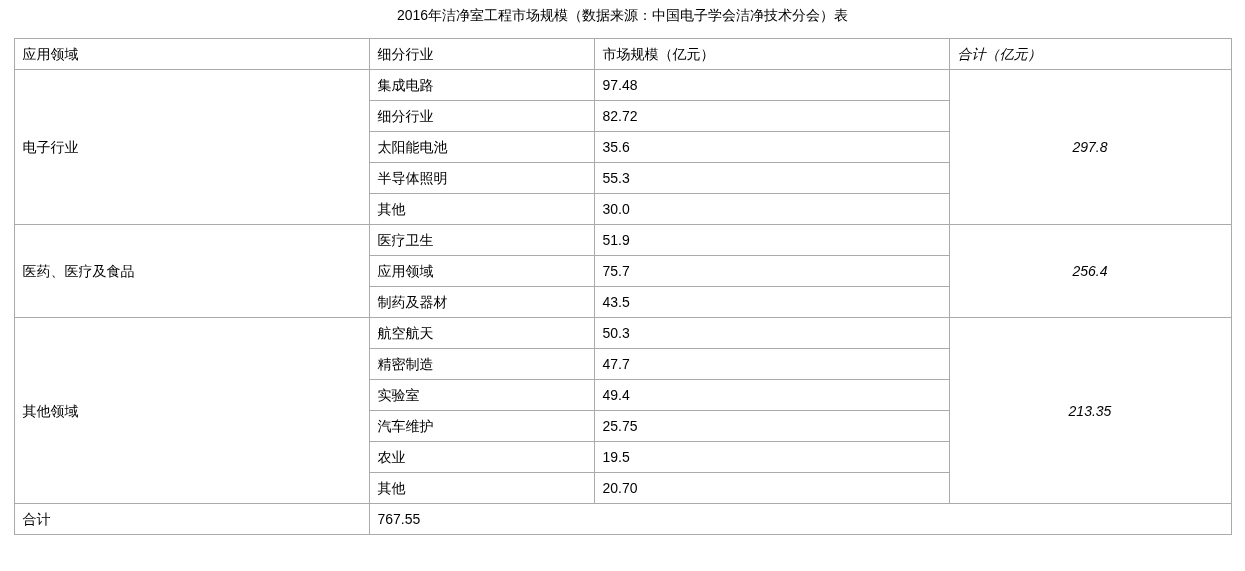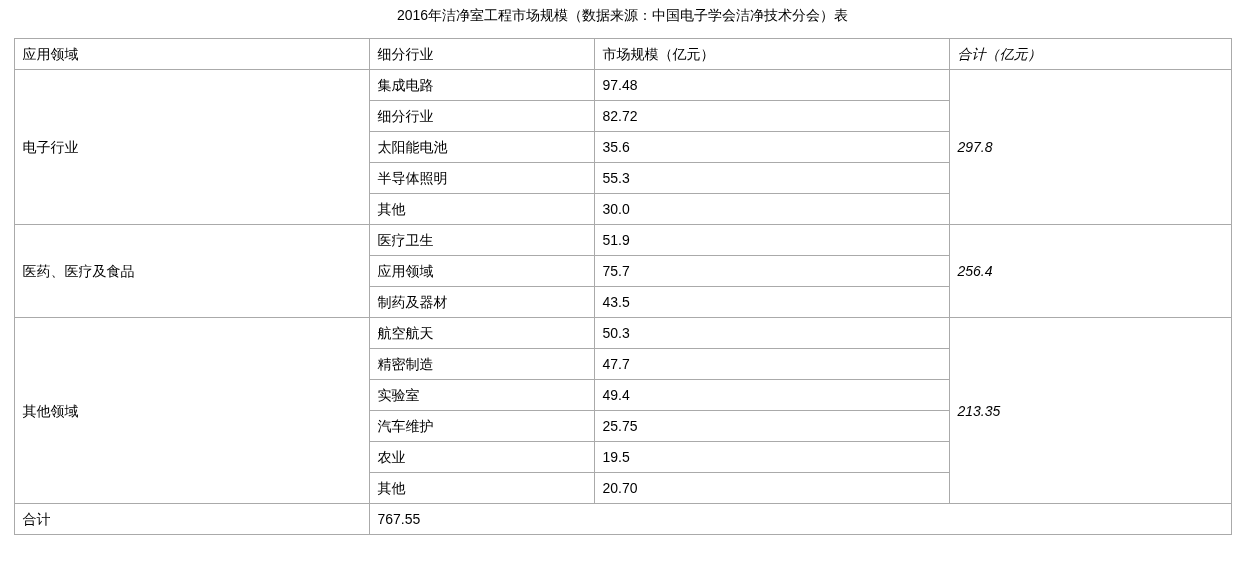--- a/index.html
+++ b/index.html
@@ -43,21 +43,21 @@
     height: 21px;
     box-sizing: border-box;
     background: #ffffff;
   }
   td.col-domain { width: 355px; }
   td.col-sub    { width: 225px; }
   td.col-size   { width: 355px; }
   td.col-total  { width: 282px; font-style: italic; }
   td.head { vertical-align: top; }
   .domain-cell { vertical-align: middle; }
-  .total-cell { vertical-align: middle; }
+  .total-cell { vertical-align: middle; text-align: center; }
   .sum-label { }
   .sum-value { }
 </style>
 </head>
 <body>
 
 <div class="page">
 
   <div class="caption">2016年洁净室工程市场规模（数据来源：中国电子学会洁净技术分会）表</div>
 

